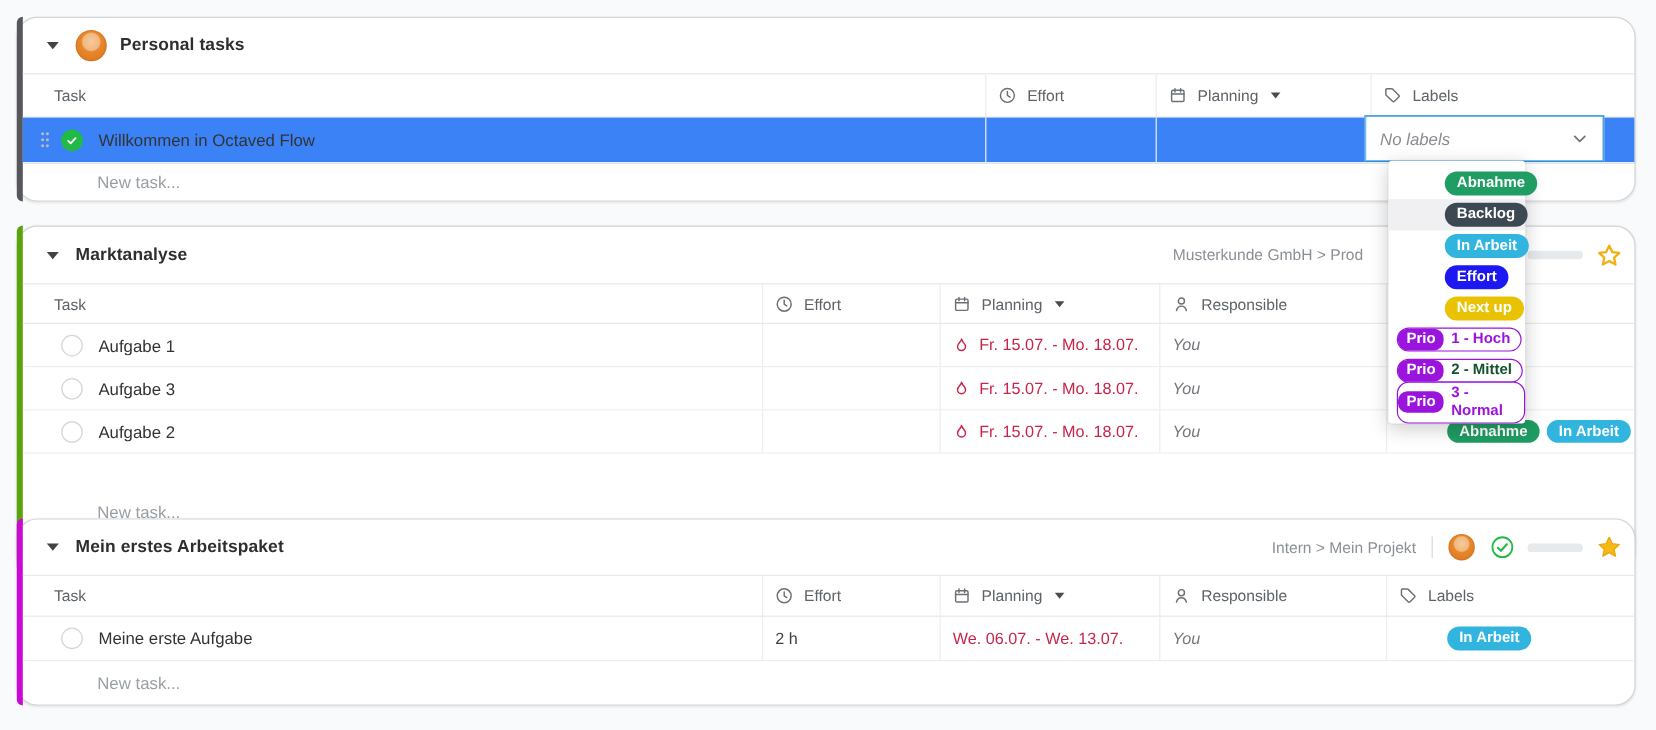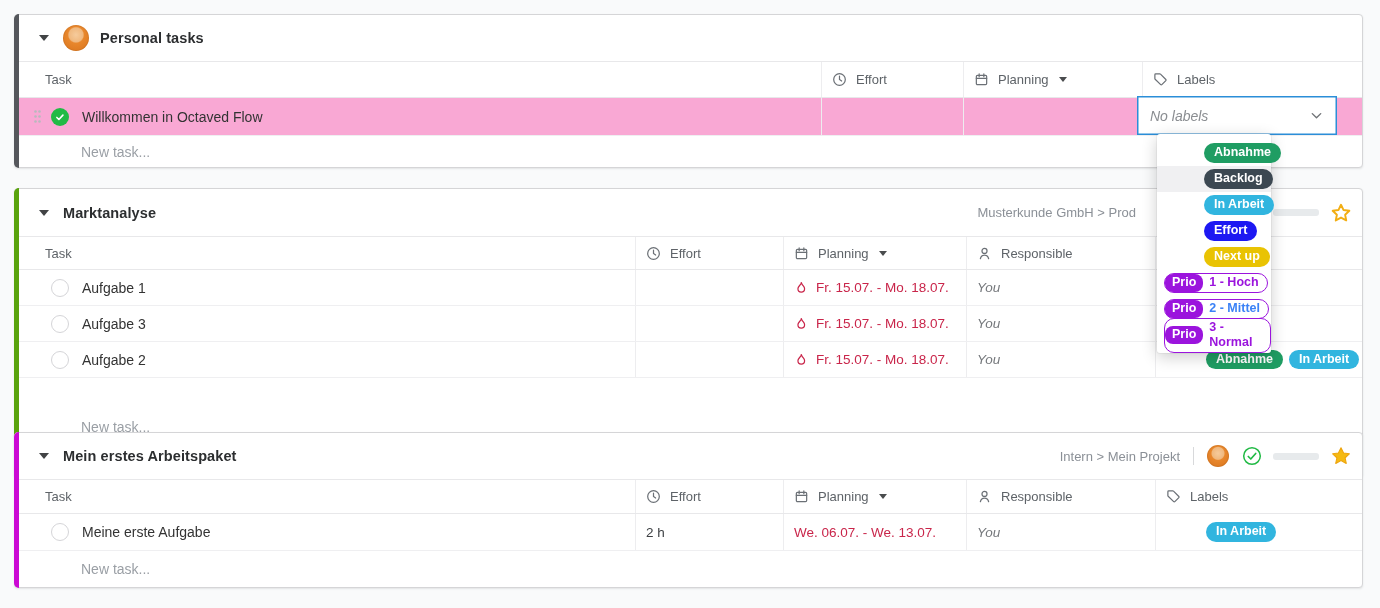--- a/index.html
+++ b/index.html
@@ -6,21 +6,21 @@
   html,body { width:1380px; height:608px; }
   body {
     position: relative;
     background: #f9fafb;
     font-family: "Liberation Sans", sans-serif;
     overflow: hidden;
     color: #333;
   }
   .card {
     position: absolute; left: 14px; width: 1349px;
-    background: #fff; border: 1px solid #d5d5d7; border-radius: 4px;
+    background: #fff; border: 1px solid #d5d5d7; border-radius: 17px;
     box-shadow: 0 1px 2px rgba(34,36,38,.10);
   }
   #card1 { top: 14px;  height: 154px; }
   #card2 { top: 188px; height: 289px; }
   #card3 { top: 432px; height: 156px; }
   .accent { position:absolute; left:-1px; top:-1px; bottom:-1px; width:5px; border-radius:6px 0 0 6px; }
   .inner { position:absolute; top:0; right:0; bottom:0; left:4px; display:flex; flex-direction:column; }
 
   .sec-header { display:flex; align-items:center; padding:0 10px 0 20px; flex:0 0 auto; }
   #card1 .sec-header { height:46px; } #card2 .sec-header { height:47px; } #card3 .sec-header { height:46px; }
@@ -47,21 +47,21 @@
   .grid-s2 { grid-template-columns: 616px 148px 183px 189px 1fr; }
   .cell { display:flex; align-items:center; padding:0 10px; border-left:1px solid #ededef; min-width:0; overflow:hidden; white-space:nowrap; }
   .cell:first-child { border-left:none; }
   .th { cursor:pointer; }
   .task-th { padding-left:26px; }
   .hicon { width:15px; height:15px; margin-right:9px; color:#6b7artefact076; color:#6b7076; flex:0 0 auto; }
   .sort-caret { width:0; height:0; border-left:4.5px solid transparent; border-right:4.5px solid transparent;
     border-top:5.5px solid #4a4c4e; margin-left:10px; }
 
   .row { display:grid; flex:0 0 auto; border-bottom:1px solid #efeff1; font-size:14px; color:#333; }
-  #card1 .row { height:38px; background:#f9a8d4; } #card2 .row { height:36px; } #card3 .row { height:37px; }
+  #card1 .row { height:38px; background:#3b82f6; } #card2 .row { height:36px; } #card3 .row { height:37px; }
   .task-cell { padding-left:14px; }
   .drag-handle { width:9px; height:15px; color:#b7babd; margin-right:9px; cursor:grab; flex:0 0 auto; }
   .circle { width:18px; height:18px; border-radius:50%; flex:0 0 auto; cursor:pointer; }
   .circle.todo { background:#fff; border:1.5px solid #d5d5d8; }
   .circle.done { background:#21ba45; display:flex; align-items:center; justify-content:center; }
   .circle.done svg { width:12px; height:12px; }
   .s23 .circle { margin-left:18px; }
   .task-text { margin-left:13px; overflow:hidden; text-overflow:ellipsis; }
   .flame { width:14px; height:14px; margin-right:8px; flex:0 0 auto; }
   .date { font-size:13.5px; }
@@ -370,21 +370,21 @@
   </div>
   <div class="opt">
     <span class="pill-split" style="border-color: rgb(155, 20, 221);">
       <span class="pfx" style="background: rgb(155, 20, 221);">Prio</span>
       <span class="ptx" style="color: rgb(155, 20, 221);">1 - Hoch</span>
     </span>
   </div>
   <div class="opt">
     <span class="pill-split" style="border-color: rgb(155, 20, 221);">
       <span class="pfx" style="background: rgb(155, 20, 221);">Prio</span>
-      <span class="ptx" style="color: #3b82f6;">2 - Mittel</span>
+      <span class="ptx" style="color: #14532d;">2 - Mittel</span>
     </span>
   </div>
   <div class="opt">
     <span class="pill-split" style="border-color: rgb(155, 20, 221);">
       <span class="pfx" style="background: rgb(155, 20, 221);">Prio</span>
       <span class="ptx" style="color: rgb(155, 20, 221);">3 - Normal</span>
     </span>
   </div>
 </div>
 

